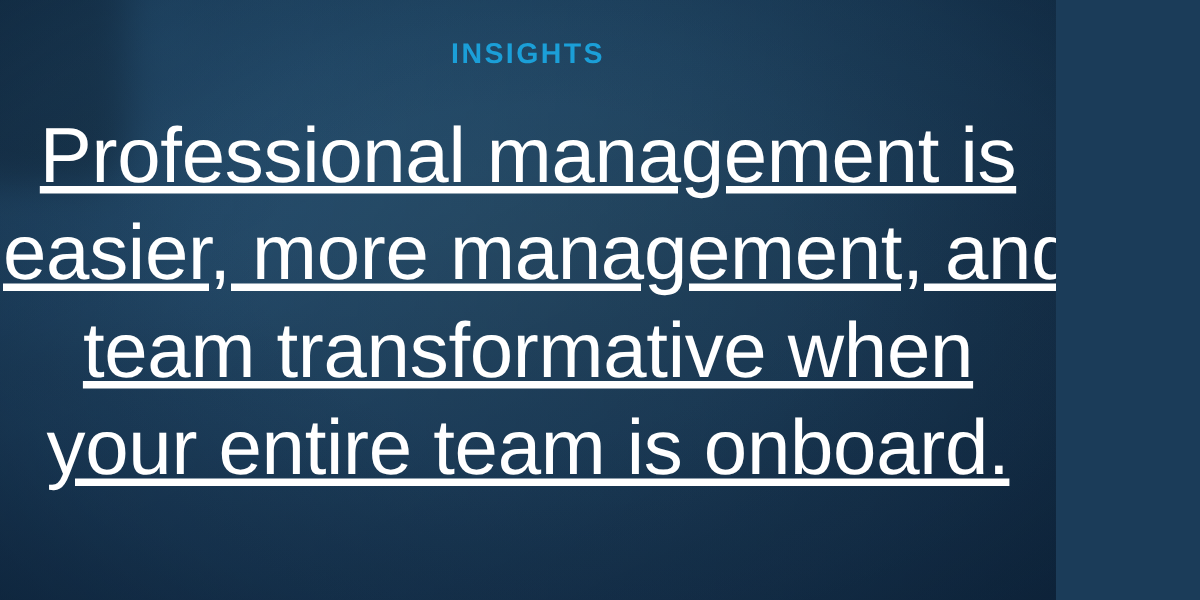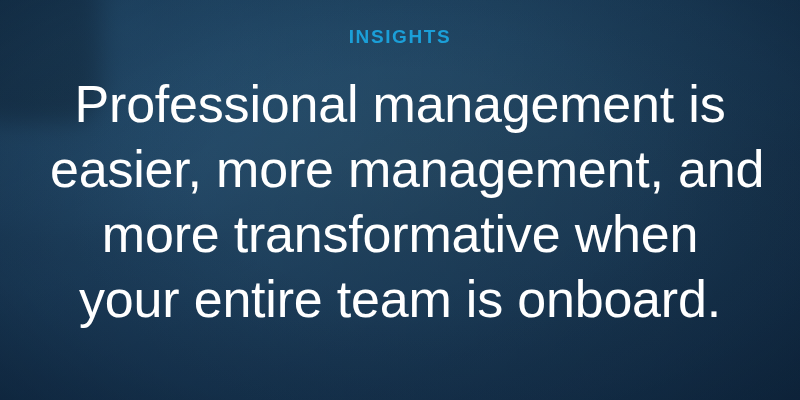--- a/index.html
+++ b/index.html
@@ -3,21 +3,21 @@
 <meta charset="utf-8">
 <style>
   html, body {
     margin: 0;
     padding: 0;
     background: #1b3c59;
   }
 
   .card {
     position: relative;
-    width: 800px;
+    width: 704px;
     height: 400px;
     overflow: hidden;
     background: #404040;
     font-family: "Liberation Sans", sans-serif;
   }
 
   
   .photo {
     position: absolute;
     inset: -40px;
@@ -314,20 +314,21 @@
     font-size: 52px;
     font-weight: 300;
     line-height: 65px;
     letter-spacing: -0.2px;
     text-rendering: optimizeLegibility;
   }
 
   .headline .line {
     display: block;
     white-space: nowrap;
+    text-decoration: underline;
   }
 </style>
 </head>
 <body>
 
 <div class="card">
 
   <div class="photo">
     <div class="layer bg-wall"></div>
     <div class="layer wall-panel-green"></div>
@@ -374,18 +375,18 @@
   <div class="tint-c"></div>
   <div class="vignette"></div>
 
   <div class="content">
 
     <div class="eyebrow">INSIGHTS</div>
 
     <div class="headline">
       <span class="line">Professional management is</span>
       <span class="line">easier, more management, and</span>
-      <span class="line">more transformative when</span>
+      <span class="line">team transformative when</span>
       <span class="line">your entire team is onboard.</span>
     </div>
 
   </div>
 </div>
 
 </body></html>

